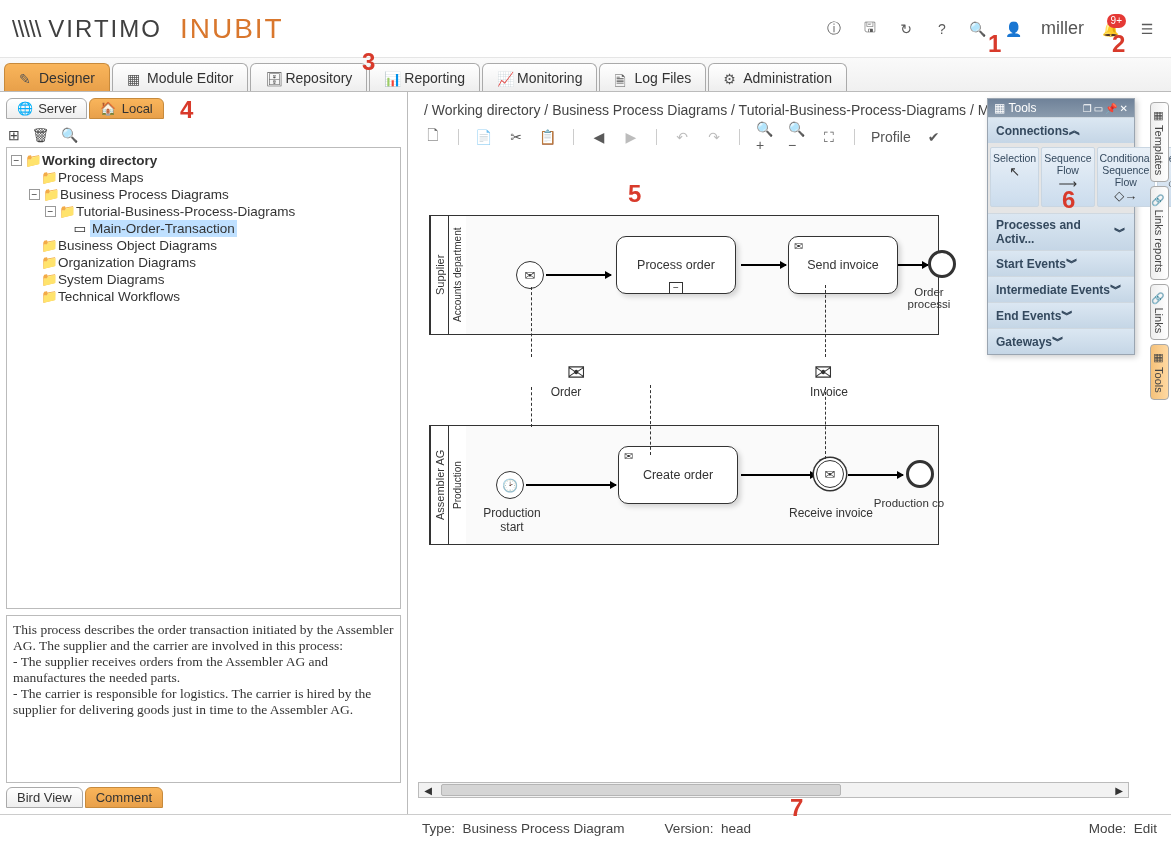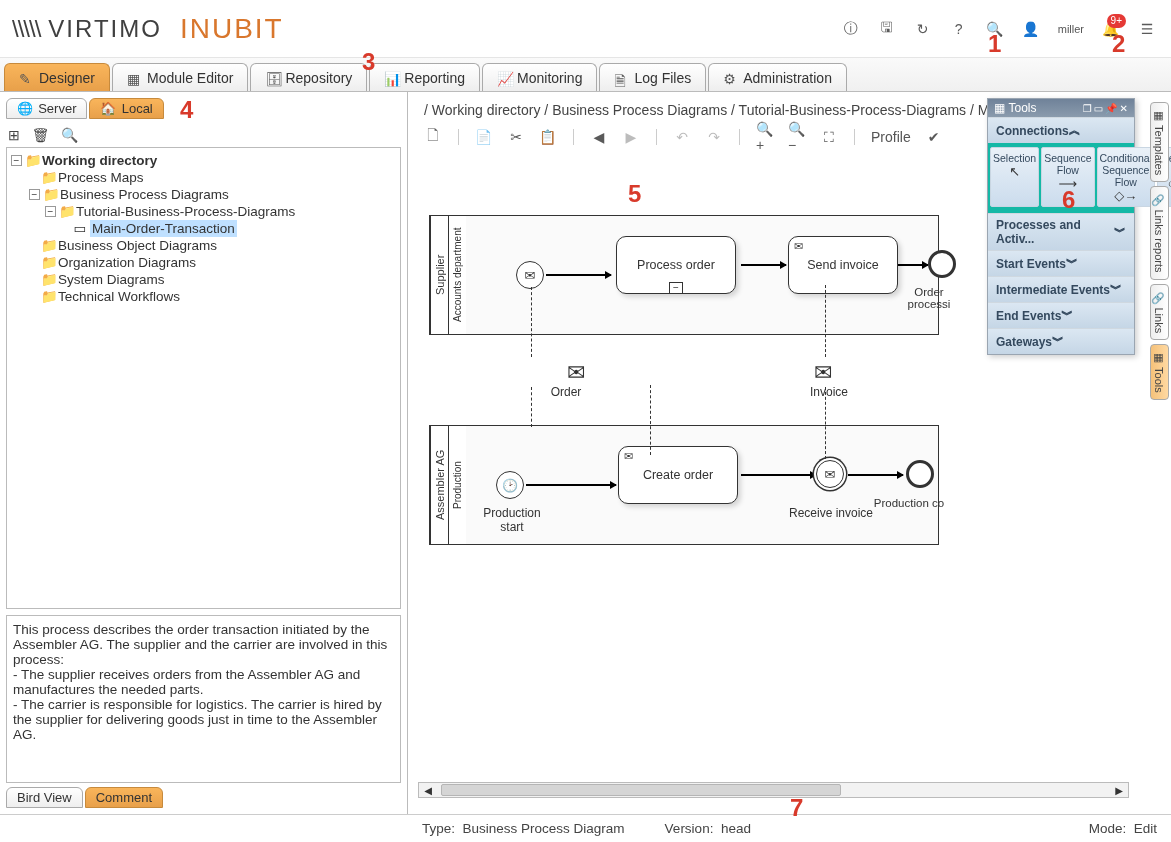--- a/index.html
+++ b/index.html
@@ -6,21 +6,21 @@
   html, body { width: 1171px; height: 842px; font-family: "Segoe UI", Arial, sans-serif; font-size: 14px; color: #333; background: #fff; overflow: hidden; }
 
   
   .header { display: flex; align-items: center; justify-content: space-between; height: 58px; padding: 0 15px 0 12px; border-bottom: 1px solid #e5e5e5;}
   .logo { display: flex; align-items: center; gap: 8px; }
   .logo-mark { font-size: 24px; font-weight: 300; letter-spacing: -1px; color:#404040;}
   .logo-wordmark { font-size: 24px; letter-spacing: 2px; color:#404040; font-weight:300;}
   .logo-inubit { font-size: 28px; font-weight: 300; letter-spacing: 2px; color: #d9772d; margin-left: 10px;}
   .header-tools { display: flex; align-items: center; gap: 18px; color: #666; font-size: 14px;}
   .head-ico { width: 18px; height: 18px; display:inline-flex; align-items:center; justify-content:center; cursor: pointer; color:#5a5a5a; }
-  .user-name { font-size: 11px; color:#555; cursor:pointer;}
+  .user-name { font-size: 18px; color:#555; cursor:pointer;}
   .bell-wrap { position:relative; display:inline-flex;}
   .bell-badge { position:absolute; top:-6px; right:-6px; background:#e53935; color:#fff; font-size:10px; border-radius:8px; padding:0 4px; line-height:14px;}
 
   
   .tabs-bar { height: 34px; background: linear-gradient(#fafafa,#f0f0f0); border-bottom:1px solid #bbb; display:flex; align-items:flex-end; padding:0 4px;}
   .tab { display:flex; align-items:center; gap:6px; height:28px; padding:0 14px; border:1px solid #aaa; border-bottom:none; border-top-left-radius:6px; border-top-right-radius:6px; background:linear-gradient(#fff,#eee); font-size:14px; margin-right:2px; cursor:pointer; color:#333;}
   .tab.active { background:linear-gradient(#f9b55b,#e8a04a); border-color:#c78a3c;}
   .tab-ico { width:14px; height:14px; display:inline-block; color:#555;}
 
   
@@ -35,21 +35,21 @@
   .tree ul { list-style:none; padding-left:16px;}
   .tree > ul { padding-left:2px;}
   .tree li { line-height:17px; font-size:13.5px; white-space:nowrap; display:flex; align-items:center; gap:3px;}
   .folder { color:#7fa6c9;}
   .expander { width:11px; height:11px; display:inline-flex; align-items:center; justify-content:center; border:1px solid #999; font-size:10px; line-height:9px; cursor:pointer; background:#fff; text-align:center;}
   .tree-label { cursor:pointer; }
   .tree-label.selected { background:#bfe0ff; padding:0 2px;}
   .tree-label.bold { font-weight:bold; }
   .tree-glyph { width:14px; text-align:center; display:inline-block;}
 
-  .desc-box { border:1px solid #bbb; height:168px; padding:6px; font-size:13.5px; overflow:auto; margin-top:6px;}
+  .desc-box { border:1px solid #bbb; height:168px; padding:6px; font-size:13.5px; overflow:auto; margin-top:6px;font-family:Liberation Serif, serif;}
 
   .bottom-tabs { display:flex; gap:2px; margin-top:4px;}
 
   
   .right-pane { flex:1; display:flex; flex-direction:column; position:relative; padding:6px 6px 0 10px;}
   .breadcrumb { font-size:14px; color:#444; padding:4px 4px 8px 6px;}
   .canvas-toolbar { display:flex; align-items:center; gap:14px; padding:2px 6px 8px 6px; color:#555; font-size:14px;}
   .canvas-toolbar .sep { width:1px; height:16px; background:#ccc; margin:0 2px;}
   .profile-label { color:#555;}
   .canvas-wrap { flex:1; position:relative; border:1px solid transparent; overflow:hidden;}
@@ -64,21 +64,21 @@
   .clock-ico { font-size:13px;}
   .task-box { position:absolute; width:120px; height:58px; border:1.5px solid #333; border-radius:10px; background:#fff; display:flex; align-items:center; justify-content:center; font-size:12.5px; box-shadow:3px 3px 5px rgba(0,0,0,0.15);}
   .task-box .corner-env { position:absolute; top:3px; left:5px; font-size:11px;}
   .task-sub { position:absolute; bottom:-1px; left:50%; transform:translateX(-50%); width:14px; height:12px; border:1px solid #333; background:#fff; font-size:10px; line-height:10px; text-align:center;}
   .caption { position:absolute; font-size:12px; color:#333; text-align:center;}
   .arrow { position:absolute; height:1.5px; background:#000;}
   .arrow::after { content:""; position:absolute; right:-1px; top:-3px; border-left:7px solid #000; border-top:4px solid transparent; border-bottom:4px solid transparent;}
   .msg-env { position:absolute; font-size:22px; color:#333;}
 
   
-  .tools-panel { position:absolute; top:6px; right:36px; width:148px; border:1px solid #9aa5b1; background:#14b8a6; box-shadow:2px 2px 6px rgba(0,0,0,0.2); font-size:12px;}
+  .tools-panel { position:absolute; top:6px; right:36px; width:148px; border:1px solid #9aa5b1; background:#e5e5e5; box-shadow:2px 2px 6px rgba(0,0,0,0.2); font-size:12px;}
   .tools-title { background:linear-gradient(#6f8299,#8a9bad); color:#fff; padding:2px 6px; display:flex; align-items:center; justify-content:space-between; font-size:12px;}
   .tools-title .win-btns { display:flex; gap:2px; font-size:10px;}
   .tools-sec-head { background:linear-gradient(#dbe7f2,#c5d6e6); padding:4px 8px; font-weight:bold; color:#34495e; display:flex; align-items:center; cursor:pointer; border-top:1px solid #cfd8e0;}
   .tools-list { padding:4px 2px 6px 2px; display:flex; gap:2px;}
   .tool-item { background:linear-gradient(#eaf1f8,#cbdced); border:1px solid #c9d6e2; border-radius:2px; padding:4px 2px 3px 2px; text-align:center; font-size:10.5px; color:#34495e; cursor:pointer;}
   .tool-item .sym { font-size:13px; display:block; color:#333;}
 
   
   .dock-tabs { position:absolute; top:10px; right:2px; display:flex; flex-direction:column; gap:4px;}
   .dock-tab { writing-mode:vertical-rl; font-size:11px; border:1px solid #aaa; background:linear-gradient(to left,#fff,#eee); padding:6px 2px; border-radius:4px; cursor:pointer; color:#444;}

